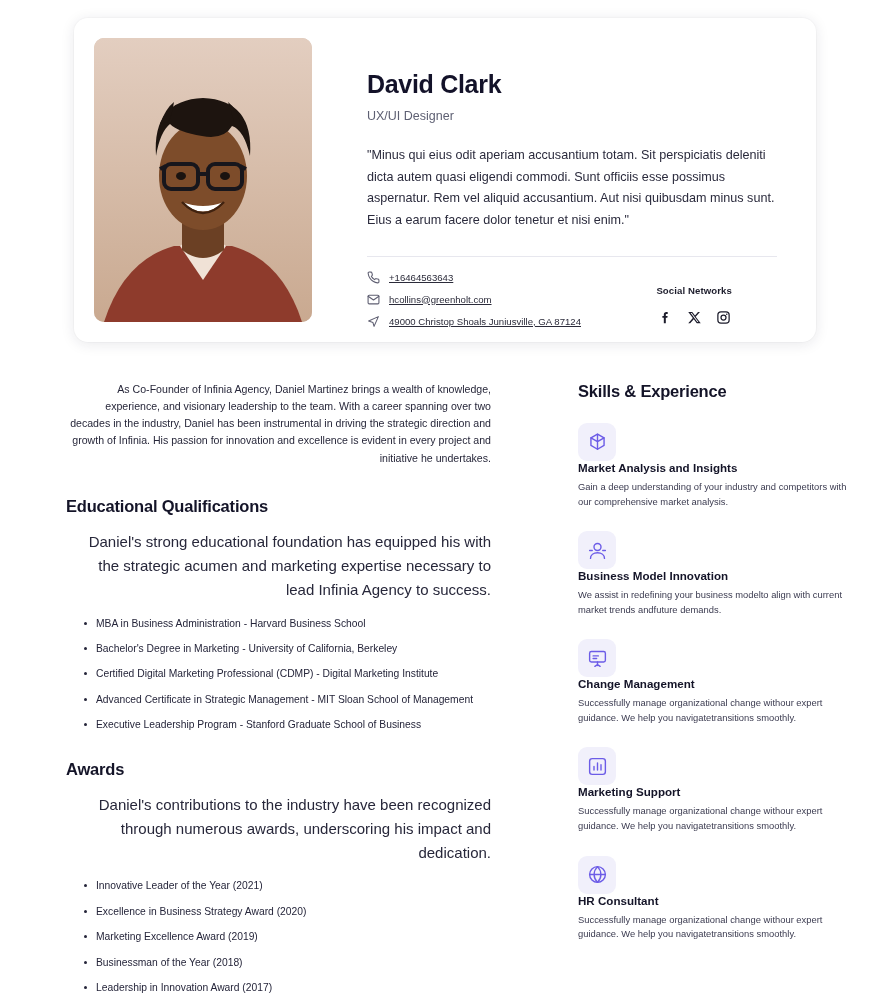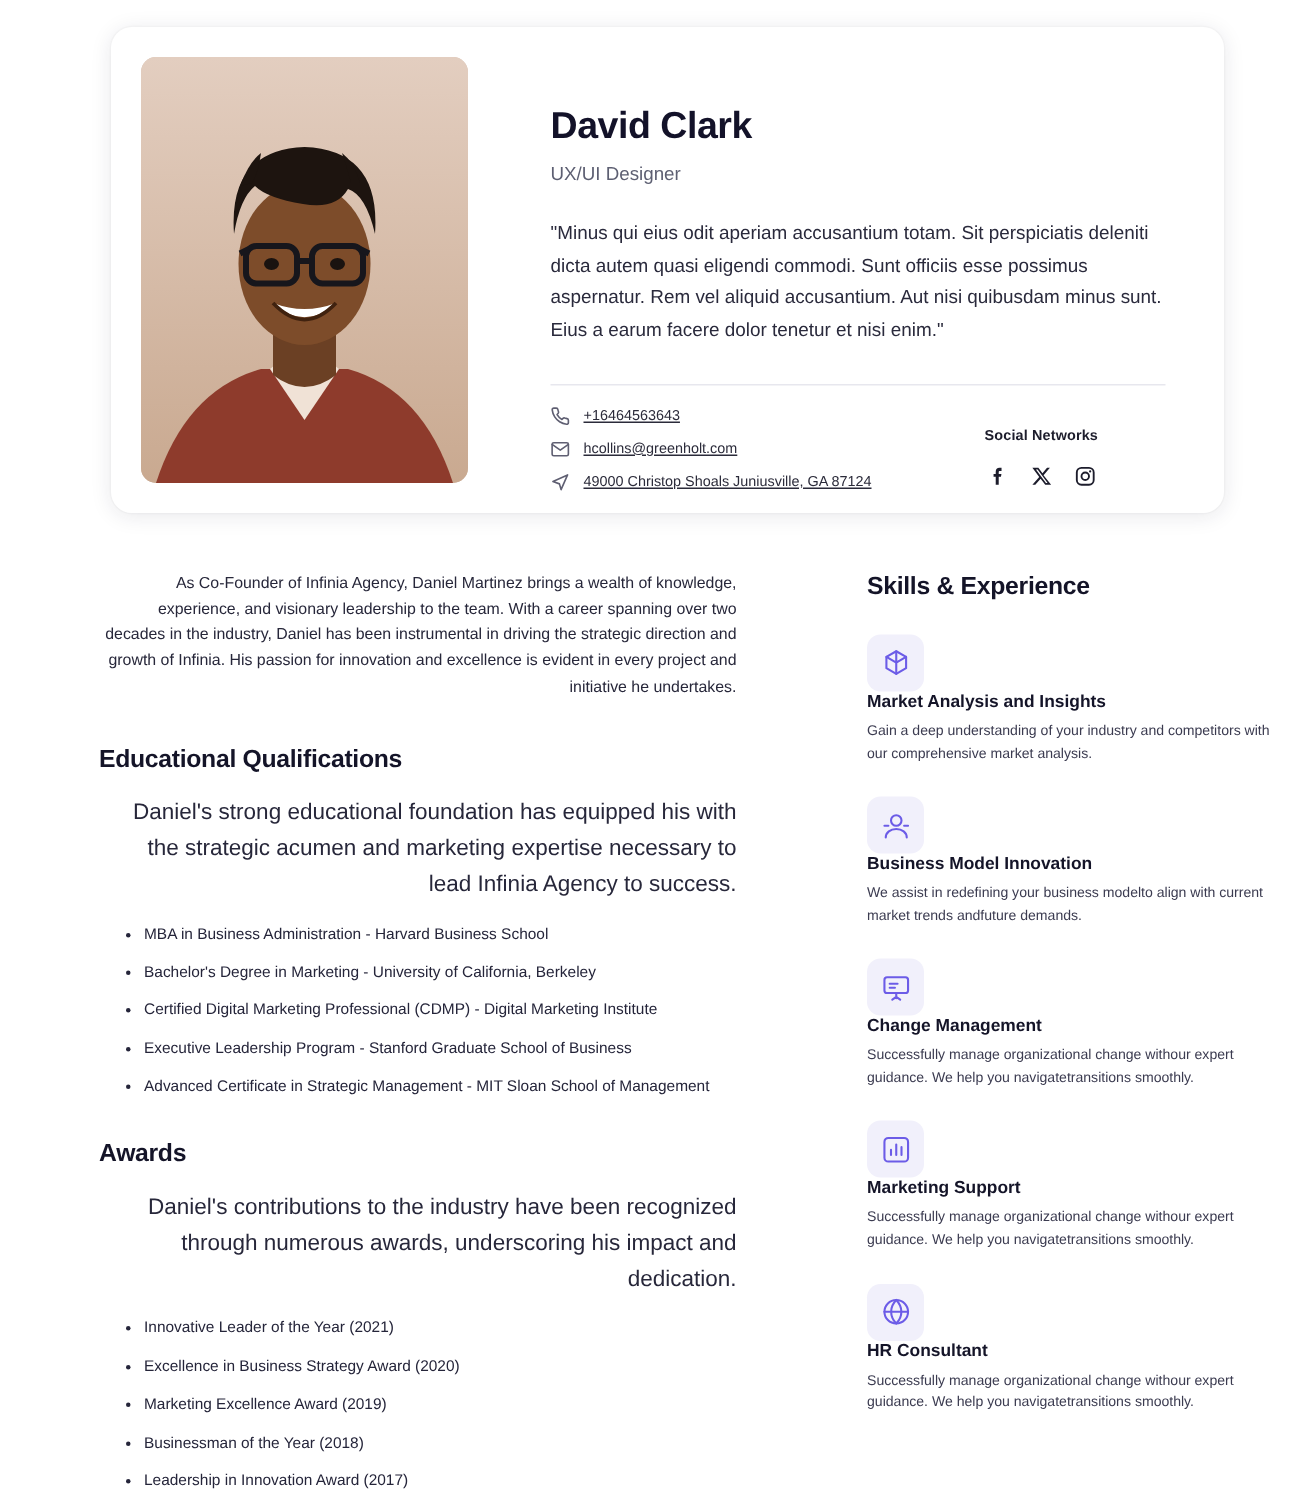--- a/index.html
+++ b/index.html
@@ -309,22 +309,22 @@
   <div class="body-left">
 
     <p class="intro-para">As Co-Founder of Infinia Agency, Daniel Martinez brings a wealth of knowledge, experience, and visionary leadership to the team. With a career spanning over two decades in the industry, Daniel has been instrumental in driving the strategic direction and growth of Infinia. His passion for innovation and excellence is evident in every project and initiative he undertakes.</p>
 
     <h2 class="sec">Educational Qualifications</h2>
     <p class="sec-para">Daniel's strong educational foundation has equipped his with the strategic acumen and marketing expertise necessary to lead Infinia Agency to success.</p>
     <ul class="bullets">
       <li>MBA in Business Administration - Harvard Business School</li>
       <li>Bachelor's Degree in Marketing - University of California, Berkeley</li>
       <li>Certified Digital Marketing Professional (CDMP) - Digital Marketing Institute</li>
+      <li>Advanced Certificate in Strategic Management - MIT Sloan School of Management</li>
       <li>Executive Leadership Program - Stanford Graduate School of Business</li>
-      <li>Advanced Certificate in Strategic Management - MIT Sloan School of Management</li>
     </ul>
 
     <h2 class="sec">Awards</h2>
     <p class="sec-para">Daniel's contributions to the industry have been recognized through numerous awards, underscoring his impact and dedication.</p>
     <ul class="bullets">
       <li>Innovative Leader of the Year (2021)</li>
       <li>Excellence in Business Strategy Award (2020)</li>
       <li>Marketing Excellence Award (2019)</li>
       <li>Businessman of the Year (2018)</li>
       <li>Leadership in Innovation Award (2017)</li>

